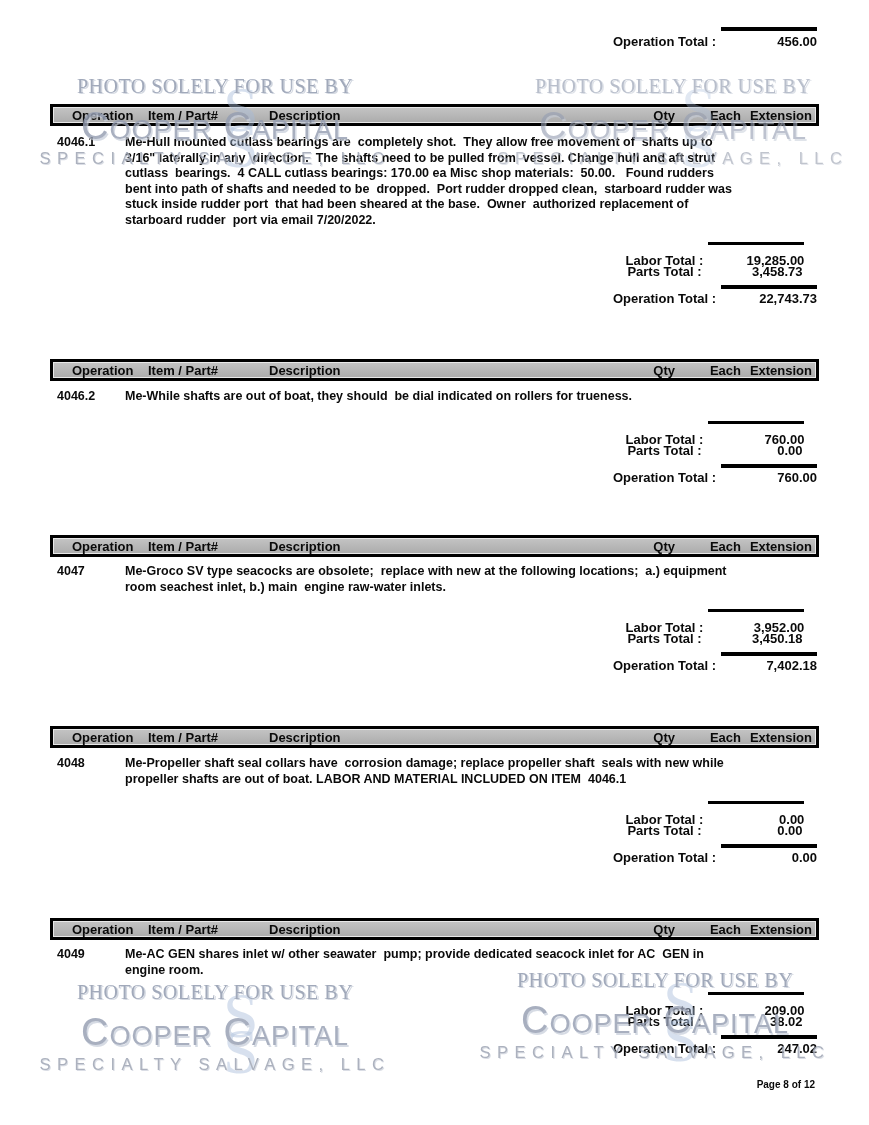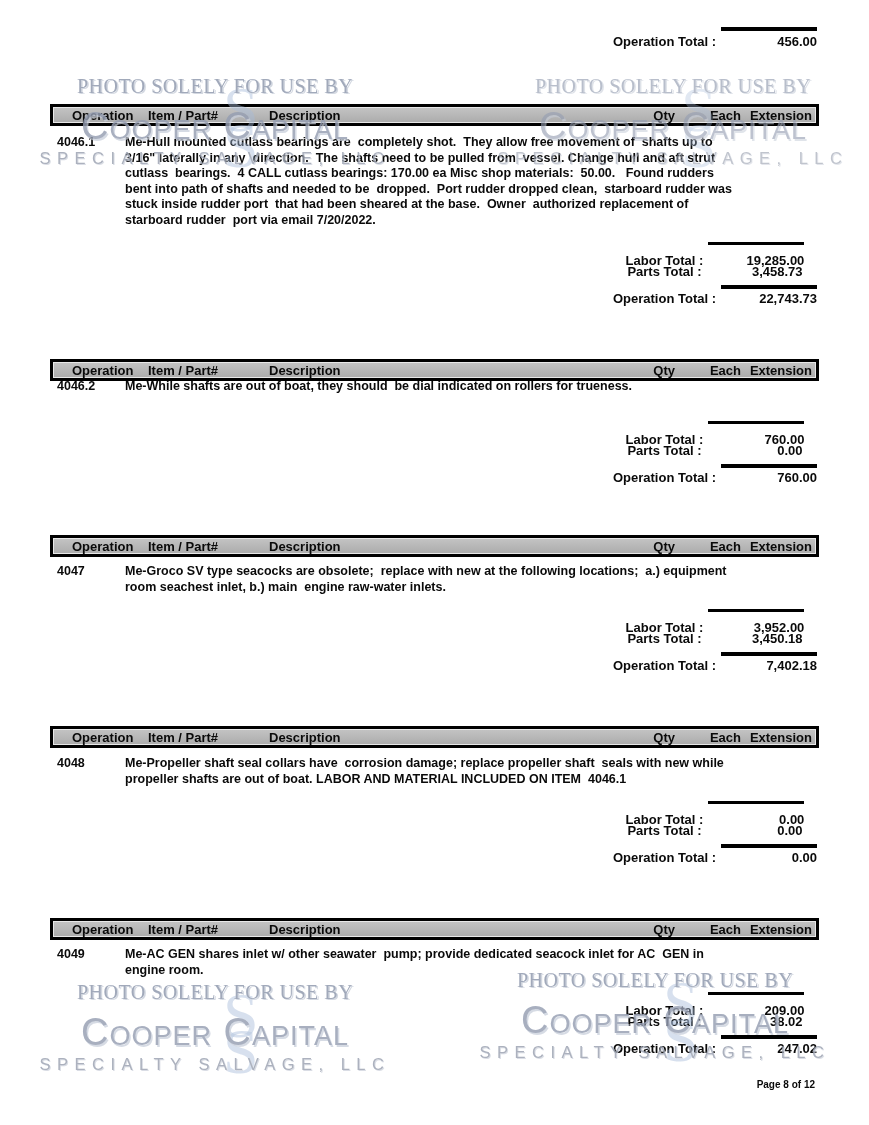--- a/index.html
+++ b/index.html
@@ -136,21 +136,21 @@
   </div>
 
   <div class="thead" style="top:359px">
     <span class="c-op">Operation</span>
     <span class="c-item">Item / Part#</span>
     <span class="c-desc">Description</span>
     <span class="c-qty">Qty</span>
     <span class="c-each">Each</span>
     <span class="c-ext">Extension</span>
   </div>
-  <div class="oprow" style="top:379px">
+  <div class="oprow" style="top:389px">
     <span class="opid">4046.2</span>
     <span class="opdesc">Me-While shafts are out of boat, they should  be dial indicated on rollers for trueness.</span>
   </div>
   <div class="totals" style="top:421px">
     <div class="trow">
         <span class="tlabel">Labor Total :</span>
         <span class="tval rule">760.00</span>
       </div>
     <div class="trow">
         <span class="tlabel">Parts Total :</span>

